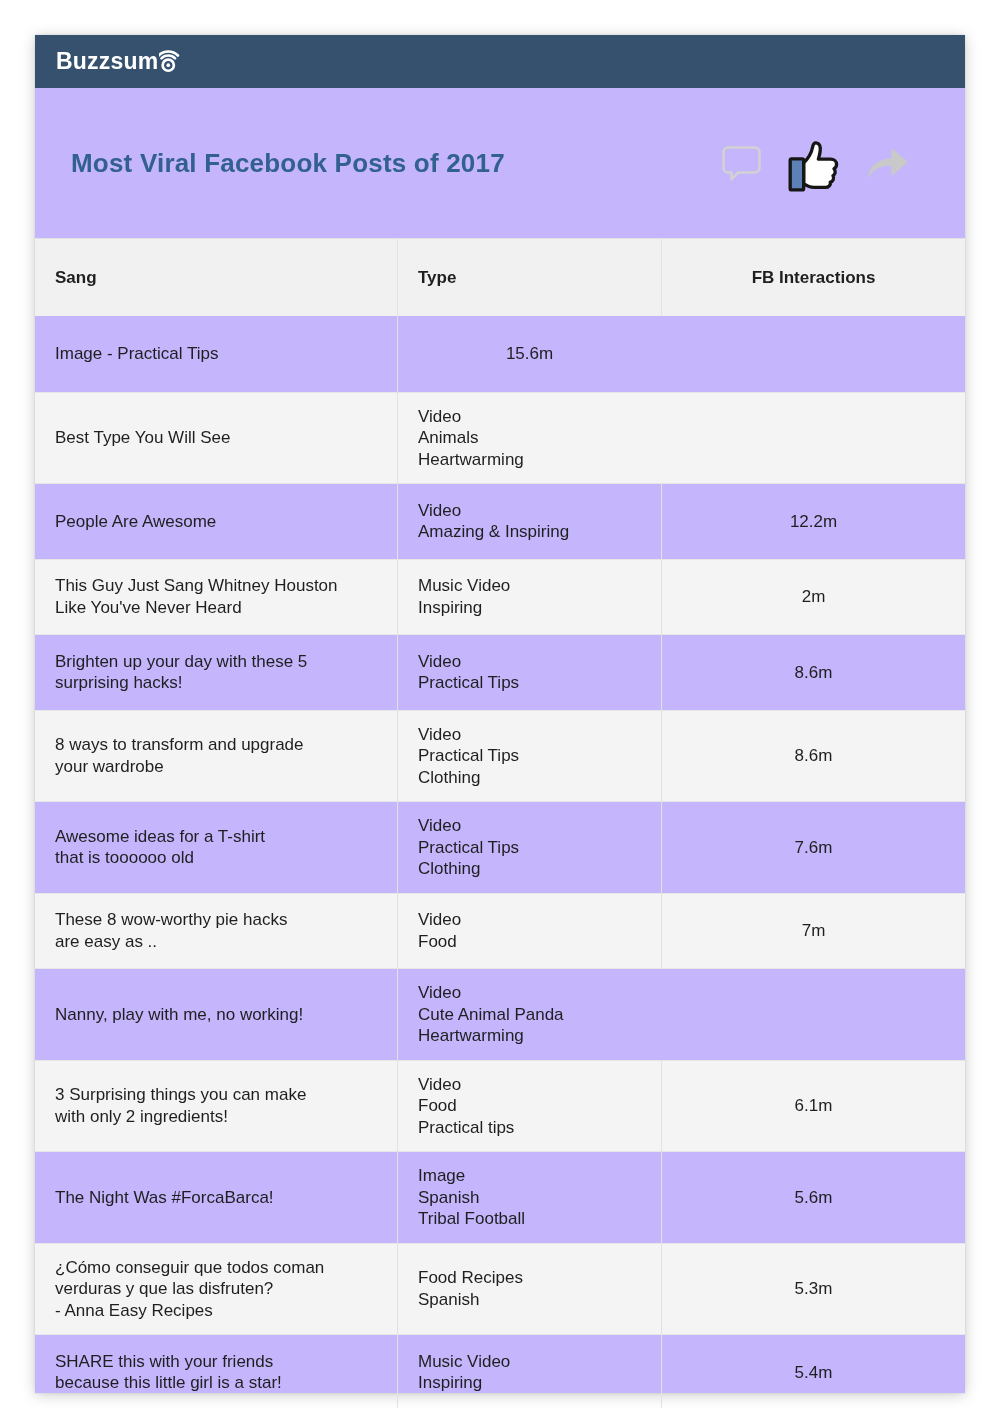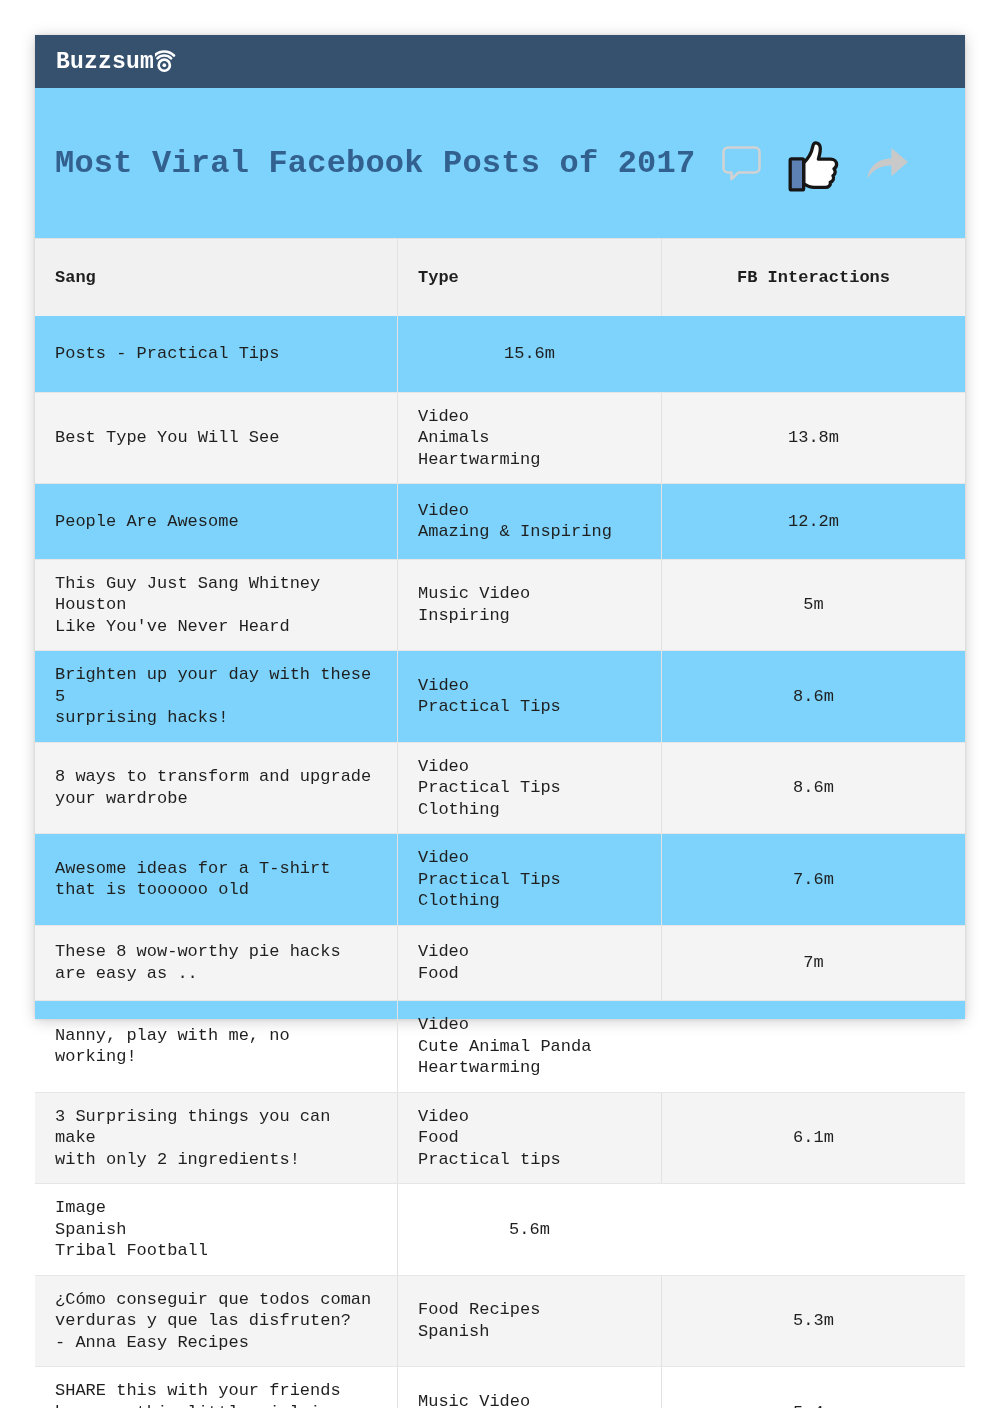--- a/index.html
+++ b/index.html
@@ -18,44 +18,43 @@
   html,body{margin:0;padding:0;}
   body{
     width:1000px;height:1408px;
     background:#ffffff;
     font-family:"Liberation Sans", sans-serif;
     color:var(--text);
     position:relative;
   }
   .card{
     position:absolute;left:35px;top:35px;
-    width:930px;height:984px;
-    background:#7dd3fc;
+    width:930px;height:1358px;
+    background:#c4b5fd;
     box-shadow:0 2px 14px rgba(0,0,0,0.20), 0 0 3px rgba(0,0,0,0.10);
-    font-family:Liberation Mono, monospace;
   }
   .header-bar{
     height:53px;
     background:var(--header-bar);
     display:flex;align-items:center;
     padding:0 21px;
   }
   .logo{
     display:flex;align-items:center;
     color:#fff;font-weight:bold;font-size:23px;letter-spacing:.2px;
   }
   .logo svg{height:28px;width:26px;margin-left:1px;margin-top:-3px;}
   .title-section{
     height:150px;
     display:flex;align-items:center;justify-content:space-between;
     padding:0 56px 0 20px;
   }
   .title{
-    margin:0;
-    font-size:32px;font-weight:bold;
+    margin:16px;
+    font-size:26px;font-weight:bold;
     color:var(--title);
     letter-spacing:.2px;
   }
   .icon-row{display:flex;align-items:center;gap:21px;}
   .icon-btn{display:flex;align-items:center;cursor:pointer;background:none;border:none;padding:0;}
   .ptable{border-top:1px solid var(--border);border-bottom:1px solid var(--border);}
   .t-row{
     display:grid;
     grid-template-columns:362px 264px 304px;
     min-height:75.5px;
@@ -126,42 +125,41 @@
   </div>
 
   <div class="ptable">
     <div class="t-row head">
       <div class="cell post">Sang</div>
       <div class="cell type">Type</div>
       <div class="cell num">FB Interactions</div>
     </div>
     <div id="rows">
         <div class="t-row">
-          <div class="cell type">Posts - Practical Tips</div>
+          <div class="cell type">Image - Practical Tips</div>
           <div class="cell num">15.6m</div>
         </div>
         <div class="t-row alt">
           <div class="cell post">Best Type You Will See</div>
           <div class="cell type">Video
 Animals
 Heartwarming</div>
-          <div class="cell num">13.8m</div>
         </div>
         <div class="t-row">
           <div class="cell post">People Are Awesome</div>
           <div class="cell type">Video
 Amazing &amp; Inspiring</div>
           <div class="cell num">12.2m</div>
         </div>
         <div class="t-row alt">
           <div class="cell post">This Guy Just Sang Whitney Houston
 Like You've Never Heard</div>
           <div class="cell type">Music Video
 Inspiring</div>
-          <div class="cell num">5m</div>
+          <div class="cell num">2m</div>
         </div>
         <div class="t-row">
           <div class="cell post">Brighten up your day with these 5
 surprising hacks!</div>
           <div class="cell type">Video
 Practical Tips</div>
           <div class="cell num">8.6m</div>
         </div>
         <div class="t-row alt">
           <div class="cell post">8 ways to transform and upgrade
@@ -194,20 +192,21 @@
         </div>
         <div class="t-row alt">
           <div class="cell post">3 Surprising things you can make
 with only 2 ingredients!</div>
           <div class="cell type">Video
 Food
 Practical tips</div>
           <div class="cell num">6.1m</div>
         </div>
         <div class="t-row">
+          <div class="cell post">The Night Was #ForcaBarca!</div>
           <div class="cell type">Image
 Spanish
 Tribal Football</div>
           <div class="cell num">5.6m</div>
         </div>
         <div class="t-row alt">
           <div class="cell post">¿Cómo conseguir que todos coman
 verduras y que las disfruten?
 - Anna Easy Recipes</div>
           <div class="cell type">Food Recipes

